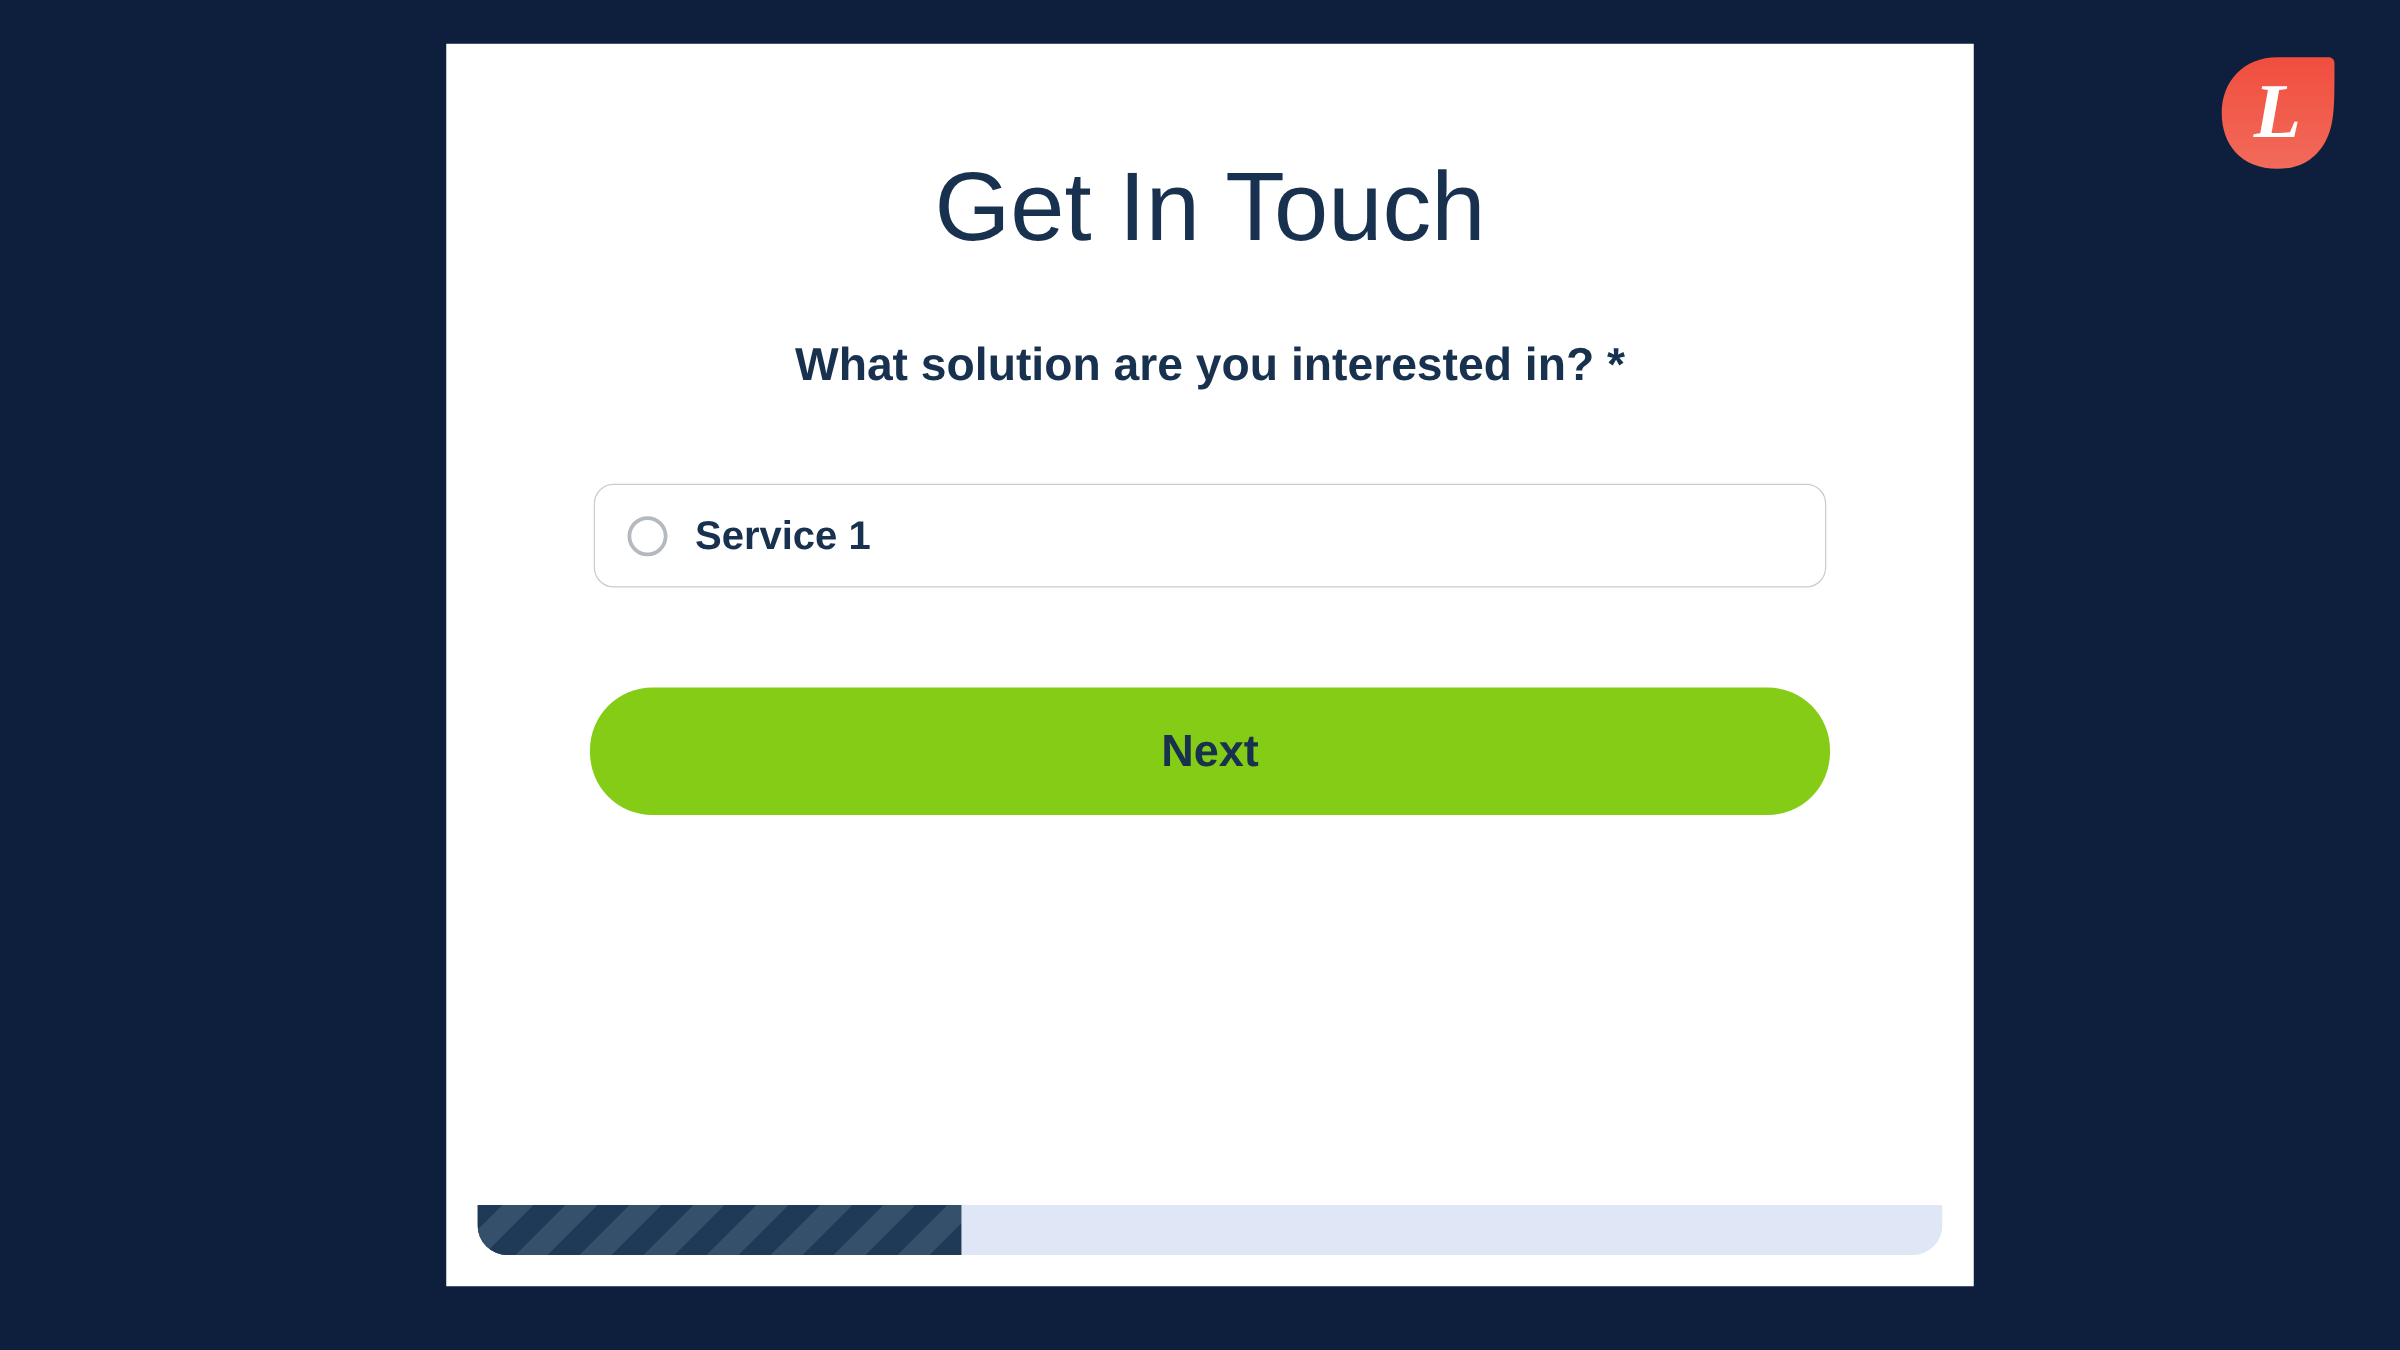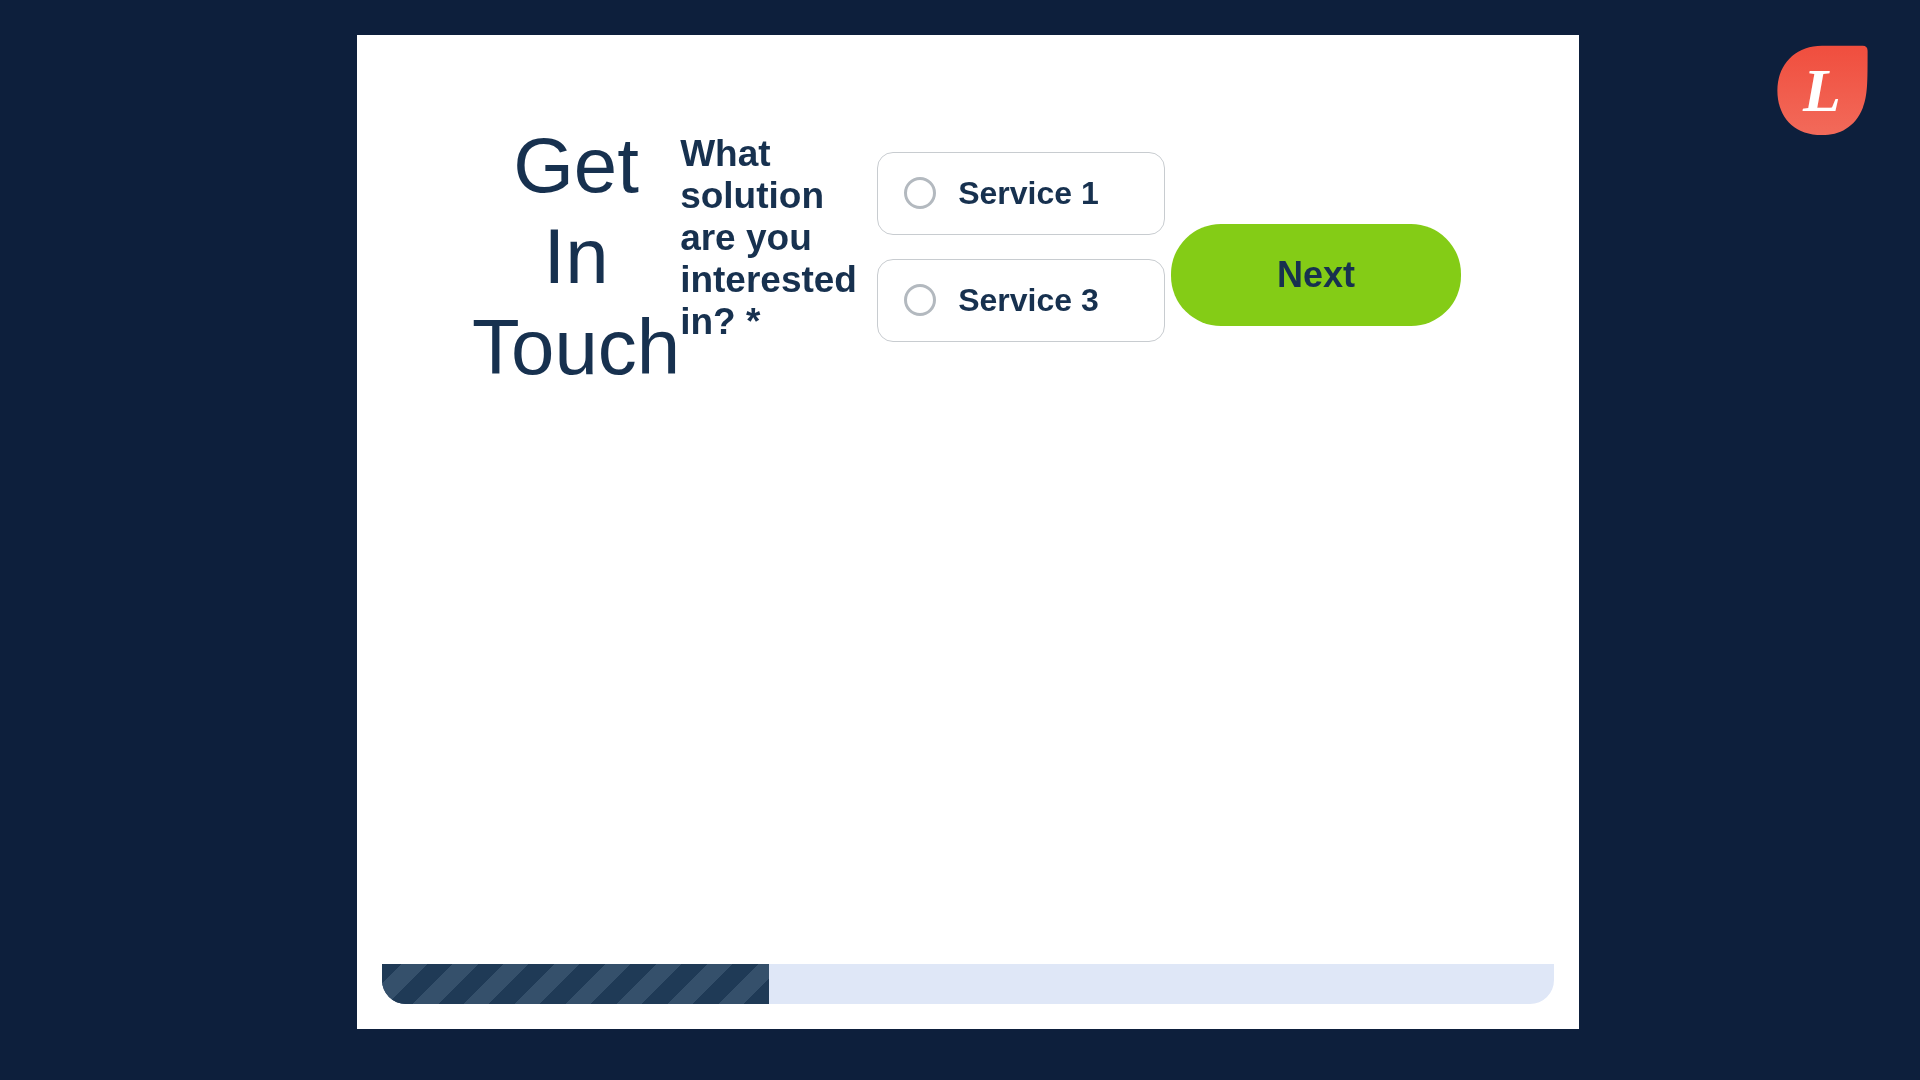--- a/index.html
+++ b/index.html
@@ -32,38 +32,39 @@
       height: 100%;
       background: #ffffff;
       border-radius: 24px;
       position: relative;
       overflow: hidden;
     }
 
     .form-content {
       padding: 60px 90px 40px 90px;
       display: flex;
-      flex-direction: row;
+      flex-direction: column;
       align-items: center;
+      gap: 24px;
     }
 
     .form-title {
       font-size: 78px;
       font-weight: 500;
       color: #17314f;
       text-align: center;
       margin-bottom: 36px;
     }
 
     .form-question {
       font-size: 37px;
       font-weight: 700;
       color: #17314f;
       text-align: left;
-      margin-bottom: 74px;
+      margin-bottom: 50px;
     }
 
     .options-container {
       width: 100%;
       display: flex;
       flex-direction: column;
       gap: 24px;
       margin-bottom: 56px;
       padding: 0 3px;
       align-items: flex-end;
@@ -169,24 +170,20 @@
 <div class="card-outer">
   <div class="card-inner">
     <div class="form-content">
       <h1 class="form-title">Get In Touch</h1>
       <div class="form-question">What solution are you interested in? *</div>
 
       <div class="options-container">
         <div class="option-row">
           <span class="radio-circle"></span>
           <span class="option-label">Service 1</span>
-        </div>
-        <div class="option-row">
-          <span class="radio-circle"></span>
-          <span class="option-label">Service 3</span>
         </div>
       </div>
 
       <button class="next-button">Next</button>
     </div>
 
     <div class="progress-bar">
       <div class="progress-fill"></div>
     </div>
   </div>

